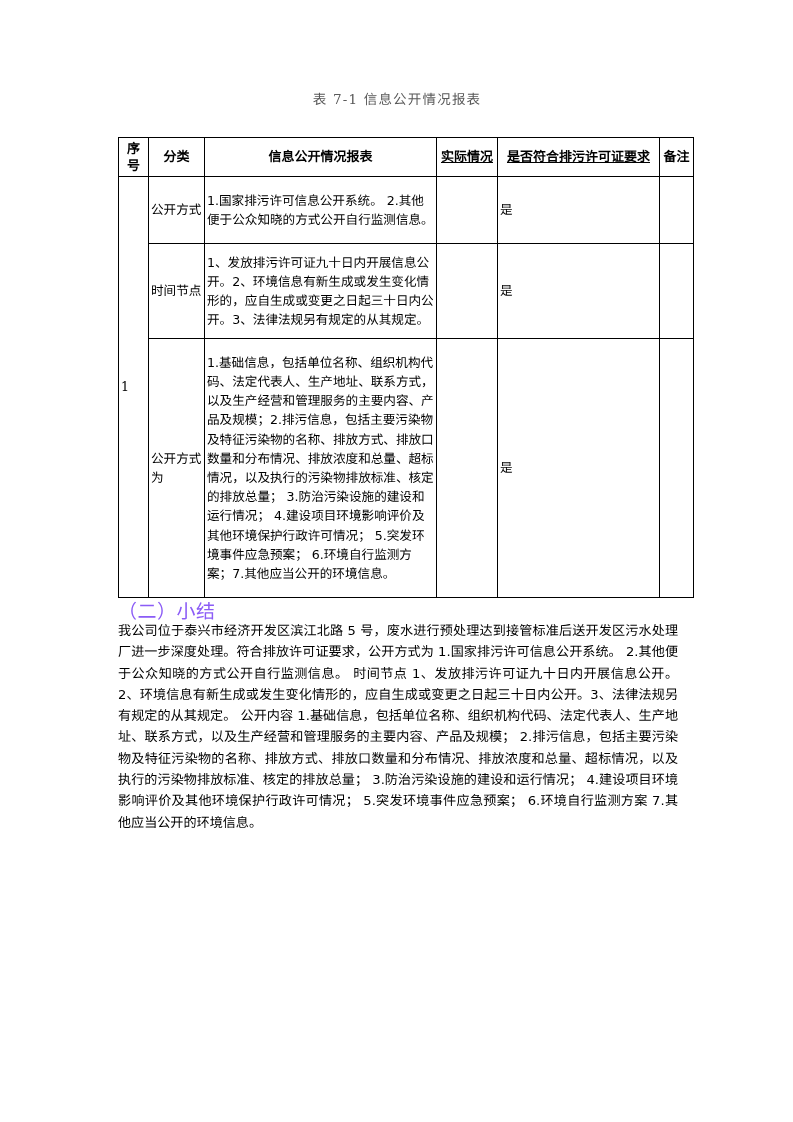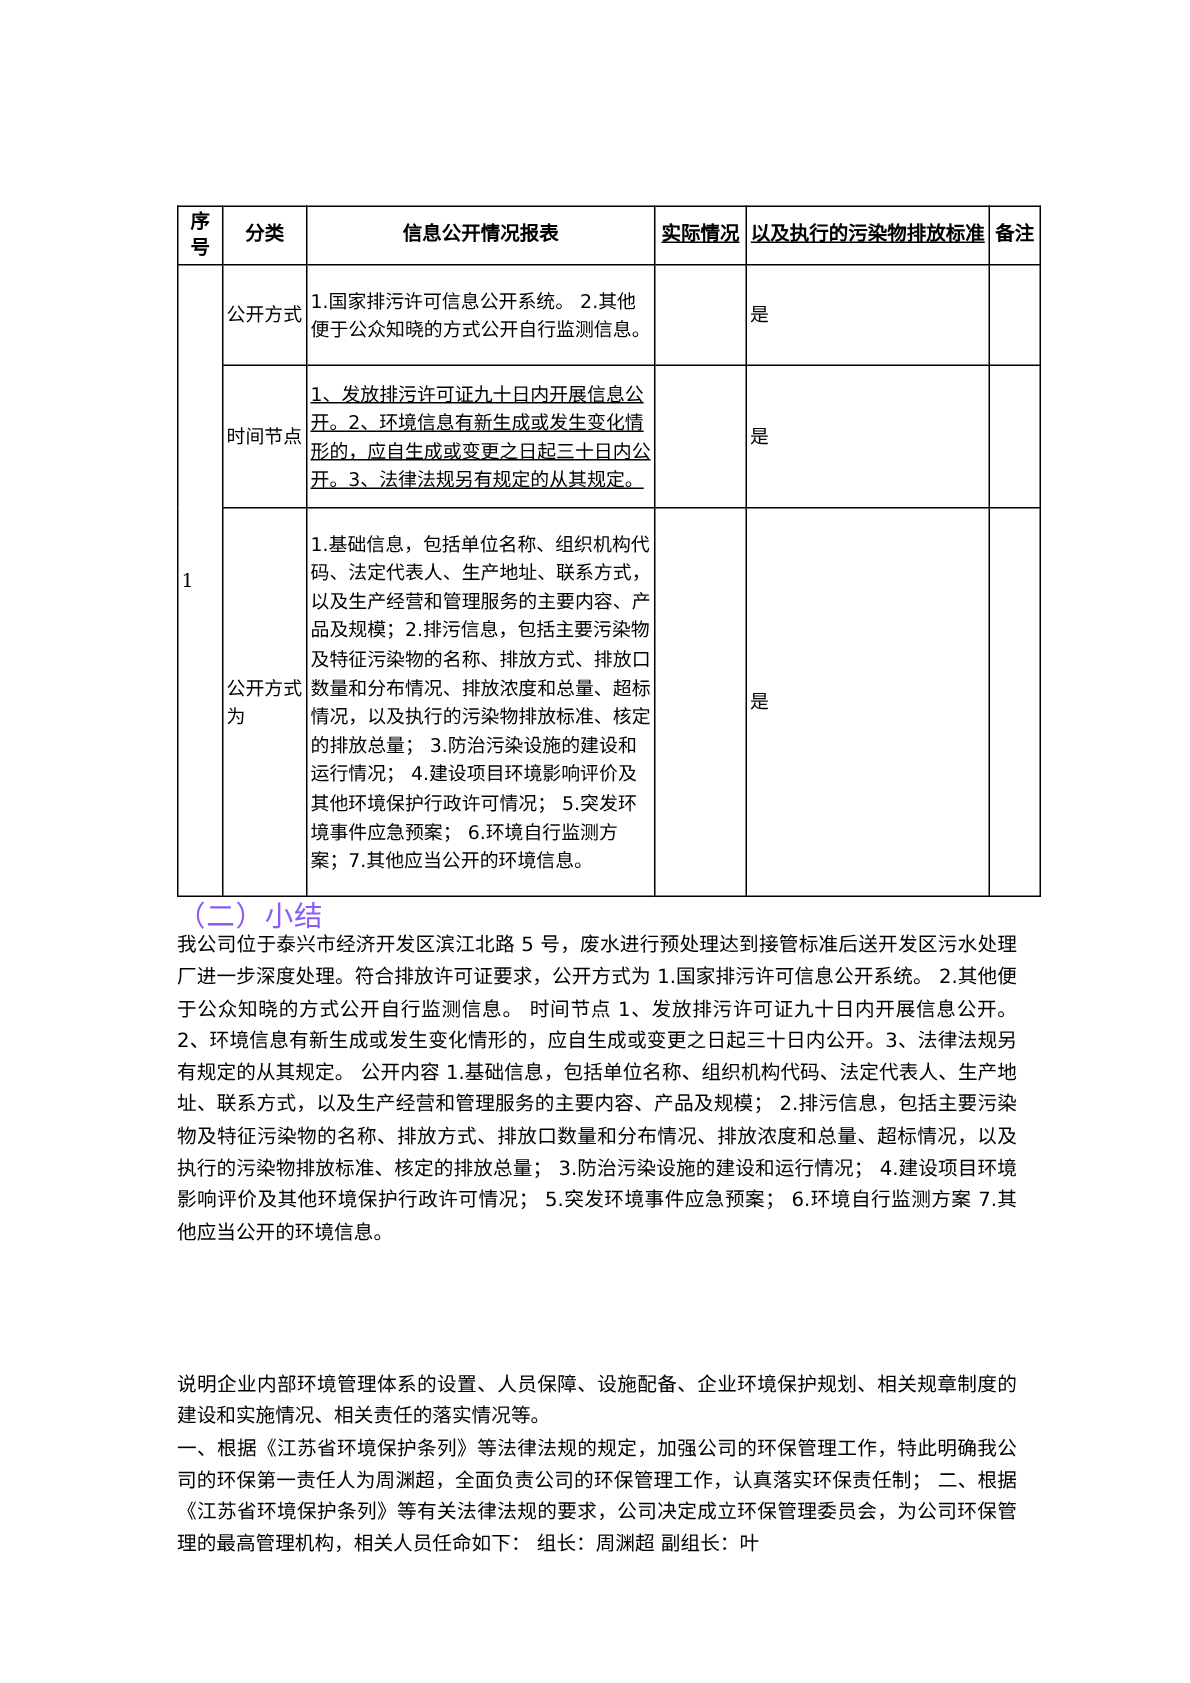--- a/index.html
+++ b/index.html
@@ -84,21 +84,21 @@
   .hdr-seq {
     display: block;
     width: 14px;
     margin: 0 auto;
     line-height: 17px;
     word-break: break-all;
   }
   .hdr-tight { letter-spacing: -0.5px; text-decoration: underline; }
 
   .cell-vertpad-a { height: 66px; }
-  .cell-vertpad-b { height: 94px; text-decoration: underline; }
+  .cell-vertpad-b { height: 94px; }
   .cell-vertpad-c { height: 258px; }
 
   
   .sub-head {
     position: absolute;
     left: 118px;
     top: 601px;
     font-family: "DejaVu Serif", "Liberation Serif", serif;
     font-size: 19px;
     color: #8b5cf6;
@@ -131,31 +131,32 @@
     color: #000;
   }
 
   #mgmt-para { top: 913px; }
 </style>
 </head>
 <body>
 
 <div class="page">
 
+  <div class="table-caption">表 7-1  信息公开情况报表</div>
 
   <table class="report">
     <thead>
       <tr>
         <th class="c-seq">
           <span class="hdr-seq">序号</span>
         </th>
         <th class="c-cat">分类</th>
         <th class="c-cont">信息公开情况报表</th>
         <th class="c-act hdr-tight">实际情况</th>
-        <th class="c-conf hdr-tight">以及执行的污染物排放标准</th>
+        <th class="c-conf hdr-tight">是否符合排污许可证要求</th>
         <th class="c-note">备注</th>
       </tr>
     </thead>
     <tbody>
       <tr>
         <td class="c-seq" rowspan="3">1</td>
         <td class="c-cat">公开方式</td>
         <td class="c-cont cell-vertpad-a">1.国家排污许可信息公开系统。 2.其他便于公众知晓的方式公开自行监测信息。</td>
         <td class="c-act"></td>
         <td class="c-conf">是</td>
@@ -176,15 +177,14 @@
         <td class="c-note"></td>
       </tr>
     </tbody>
   </table>
 
   <div class="sub-head">（二）小结</div>
 
   <div class="para" id="summary-para">我公司位于泰兴市经济开发区滨江北路 5 号，废水进行预处理达到接管标准后送开发区污水处理厂进一步深度处理。符合排放许可证要求，公开方式为 1.国家排污许可信息公开系统。 2.其他便于公众知晓的方式公开自行监测信息。 时间节点 1、发放排污许可证九十日内开展信息公开。2、环境信息有新生成或发生变化情形的，应自生成或变更之日起三十日内公开。3、法律法规另有规定的从其规定。 公开内容 1.基础信息，包括单位名称、组织机构代码、法定代表人、生产地址、联系方式，以及生产经营和管理服务的主要内容、产品及规模； 2.排污信息，包括主要污染物及特征污染物的名称、排放方式、排放口数量和分布情况、排放浓度和总量、超标情况，以及执行的污染物排放标准、核定的排放总量； 3.防治污染设施的建设和运行情况； 4.建设项目环境影响评价及其他环境保护行政许可情况； 5.突发环境事件应急预案； 6.环境自行监测方案 7.其他应当公开的环境信息。</div>
 
 
-  <div class="para" id="mgmt-para">说明企业内部环境管理体系的设置、人员保障、设施配备、企业环境保护规划、相关规章制度的建设和实施情况、相关责任的落实情况等。<br>一、根据《江苏省环境保护条列》等法律法规的规定，加强公司的环保管理工作，特此明确我公司的环保第一责任人为周渊超，全面负责公司的环保管理工作，认真落实环保责任制； 二、根据《江苏省环境保护条列》等有关法律法规的要求，公司决定成立环保管理委员会，为公司环保管理的最高管理机构，相关人员任命如下： 组长：周渊超 副组长：叶</div>
 
 </div>
 
 </body></html>

